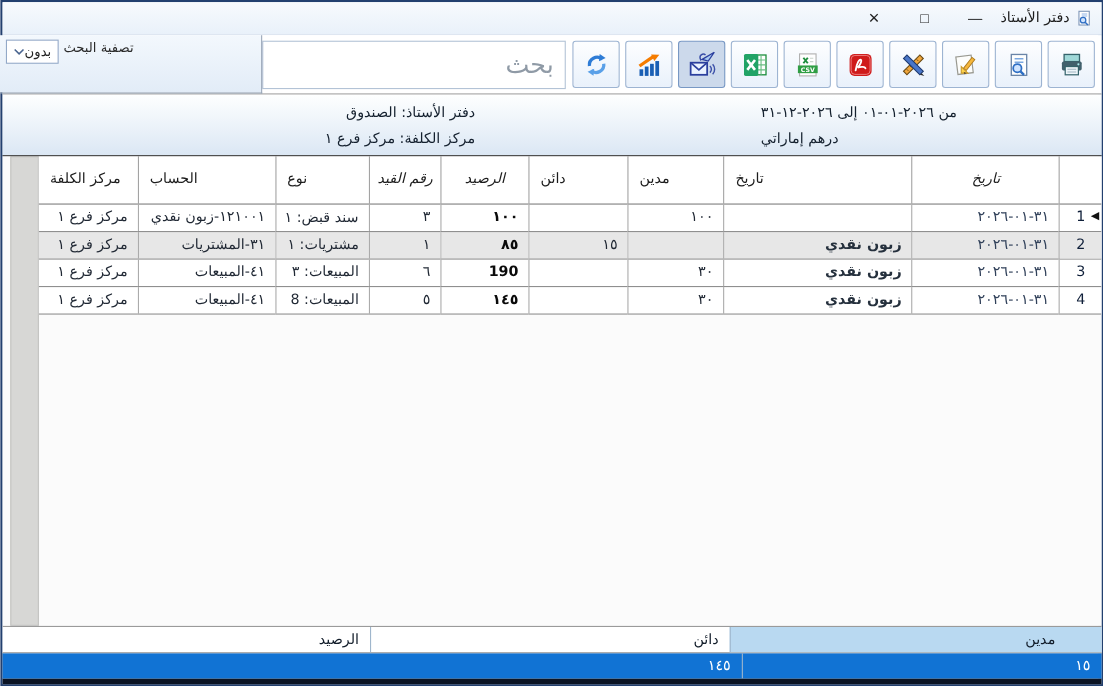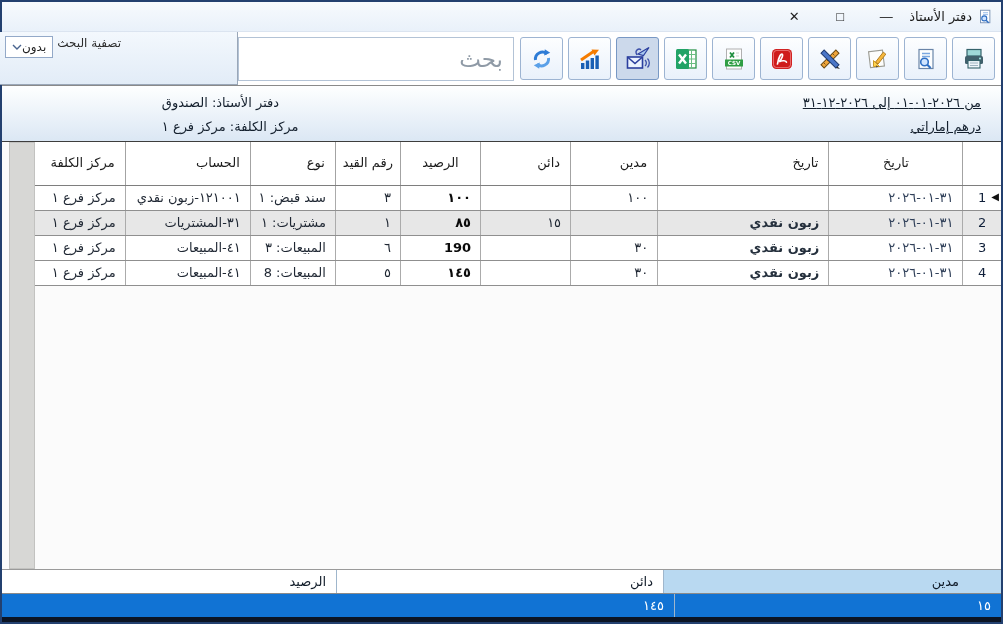--- a/index.html
+++ b/index.html
@@ -72,43 +72,43 @@
   .combo svg{ flex:0 0 auto; }
   
   .infobar{
     height:56px; flex:0 0 56px;
     background:linear-gradient(#feffff,#dbe7f4);
     border-bottom:1px solid #3d3d3d;
     position:relative; font-size:13px; color:#14202e;
   }
   .info-line{ position:absolute; width:100%; display:block; }
   .line1{ top:9px; } .line2{ top:33px; }
-  .info-right{ position:absolute; right:2%;  width:29%; text-align:right;text-decoration:underline; }
-  .info-left { position:absolute; left:16%;  width:27%; text-align:left; }
+  .info-right{ position:absolute; right:2%;  width:29%; text-align:left; }
+  .info-left { position:absolute; left:16%;  width:27%; text-align:right; }
   
   .content{ flex:1 1 auto; display:flex; direction:ltr; background:#fbfbfb; overflow:hidden; }
   .vscroll{
     width:26px; flex:0 0 26px; margin-left:7px;
     background:#d7d7d5; border:1px solid #c2c2c0;
   }
   .grid-wrap{ flex:1; direction:rtl; }
   table.grid{ width:100%; border-collapse:collapse; table-layout:fixed; background:#fff; }
   .grid th{
     height:34px; font-weight:400; font-size:13px; color:#1c1c1c;
     background:#fff; border-inline-start:1px solid #a3a3a3;
     border-bottom:1px solid #7e7e7e; padding:14px 10px;
-    text-align:right; line-height:1.15; vertical-align:middle;
+    text-align:left; line-height:1.15; vertical-align:middle;
   }
   .grid td{
     height:25px; font-size:13px; color:#1f2733;
     border-inline-start:1px solid #ababab;
     border-bottom:1px solid #8f8f8f;
     padding:2px 9px; text-align:start; white-space:nowrap; overflow:hidden;
   }
-  .grid th.center, .grid td.center{ text-align:center; padding:2px 3px; }
+  .grid th.center, .grid td.center{ text-align:center; padding:2px 3px;font-style:italic; }
   .grid .rownum-h{ border-inline-start:none; }
   .grid td.rownum{
     border-inline-start:none; color:#10203a; font-size:13px;
     text-align:center; position:relative;
   }
   .row-marker{ position:absolute; inset-inline-start:2px; top:5px; font-size:10px; color:#111; }
   .grid tr.shaded td{ background:#e7e7e7; }
   .grid td.balance{ font-weight:bold; color:#0a0a0a; }
   .grid td.statement{ font-weight:600; color:#25303d; }
   .grid td.date{ color:#31415a; }

